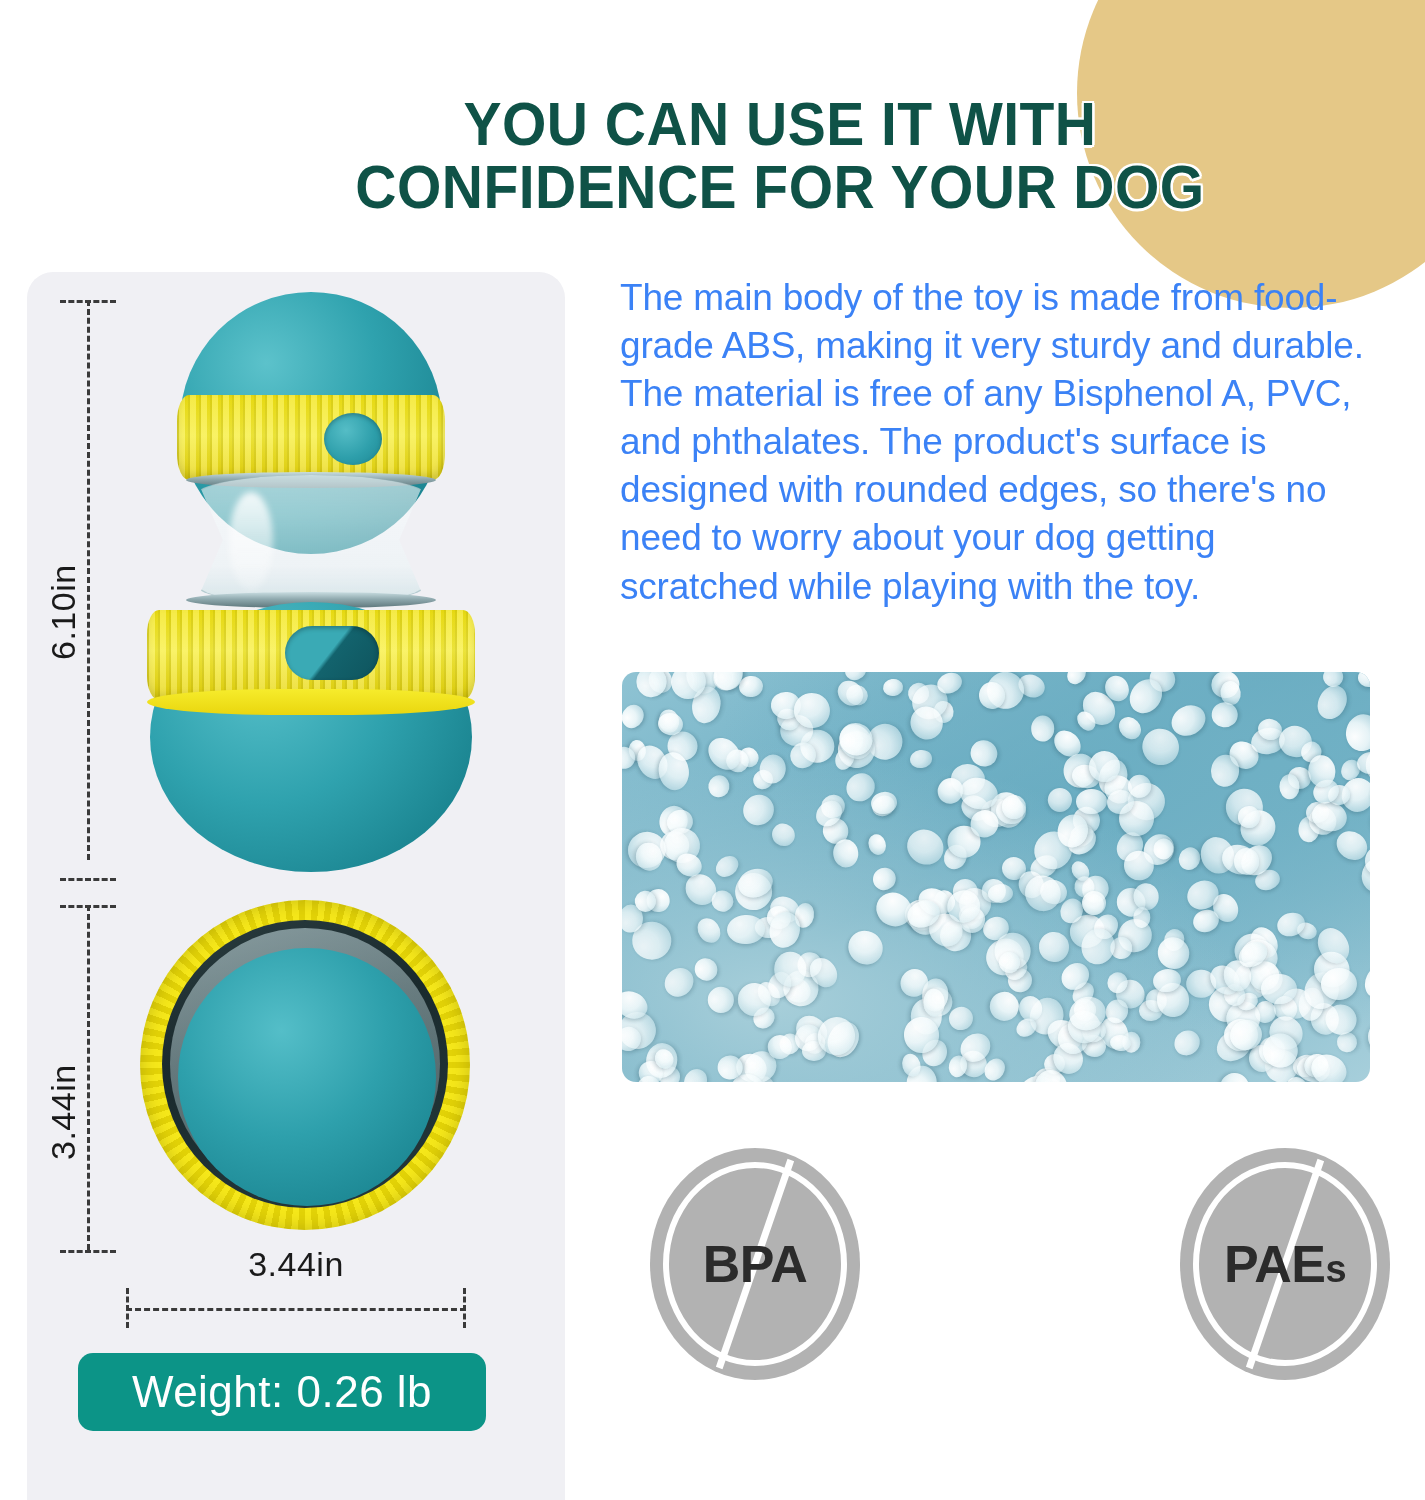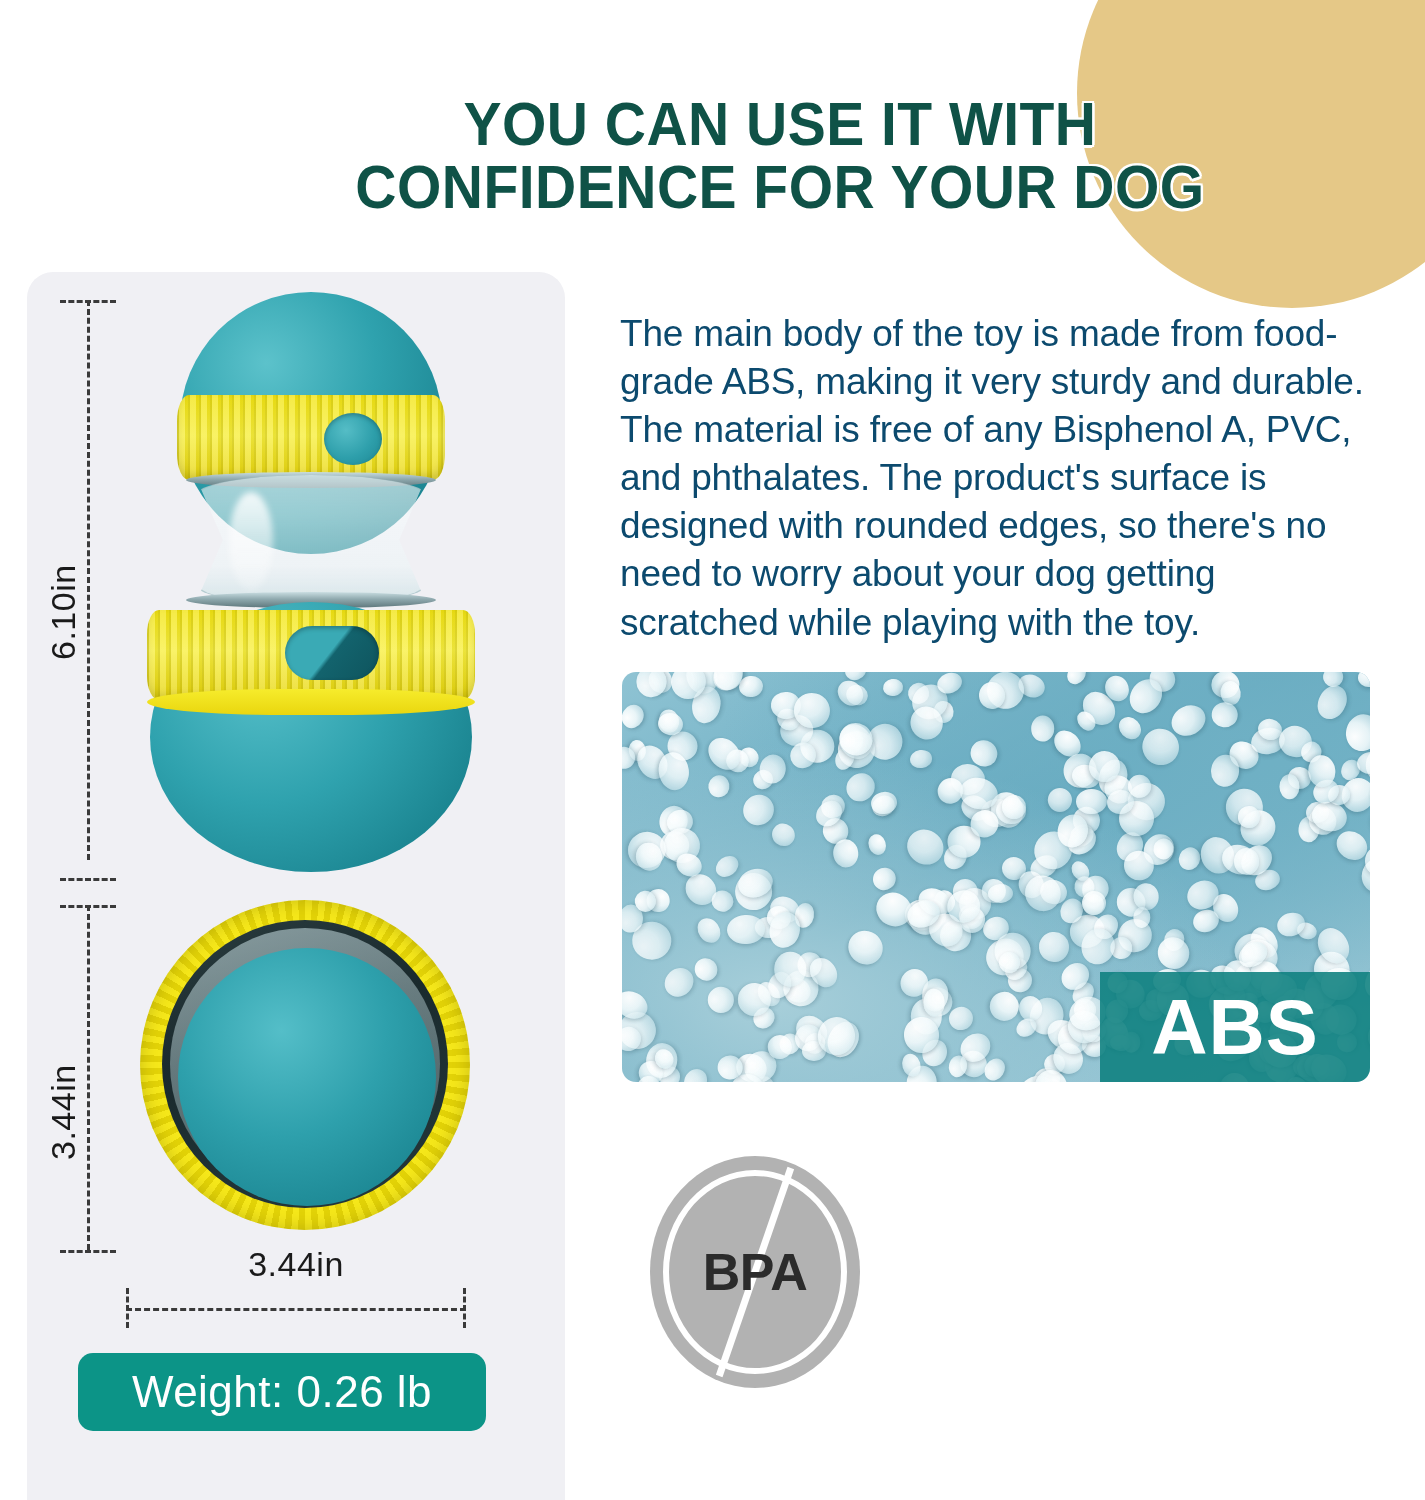--- a/index.html
+++ b/index.html
@@ -303,23 +303,22 @@
 
   
   .body-copy {
     position: absolute;
     left: 620px;
     top: 274px;
     width: 760px;
     z-index: 5;
     font-size: 37px;
     line-height: 1.30;
-    color: #0c4a6e;
+    color: #3b82f6;
     letter-spacing: -0.2px;
-    margin-top: 36px;
   }
 
   
   .abs-card {
     position: absolute;
     left: 622px;
     top: 672px;
     width: 748px;
     height: 410px;
     border-radius: 14px;
@@ -361,21 +360,21 @@
   
   .badges {
     position: absolute;
     left: 650px;
     top: 1148px;
     width: 740px;
     height: 240px;
     z-index: 5;
     display: flex;
     justify-content: space-between;
-    align-items: flex-end;
+    align-items: flex-start;
   }
   .badge {
     position: relative;
     width: 210px;
     height: 232px;
     border-radius: 50%;
     background: #b2b2b2;
     display: flex;
     align-items: center;
     justify-content: center;
@@ -793,24 +792,28 @@
         <div class="pellet" style="width: 31.8px; height: 29.7px; left: 607.5px; top: 347.9px; transform: rotate(-25.6deg); opacity: 0.98;"></div>
         <div class="pellet" style="width: 37.7px; height: 38.2px; left: 747.5px; top: 103.4px; transform: rotate(-41.2deg); opacity: 0.82;"></div>
         <div class="pellet" style="width: 31.9px; height: 32.5px; left: 325.8px; top: 218.4px; transform: rotate(57.3deg); opacity: 0.87;"></div>
         <div class="pellet" style="width: 21.7px; height: 21.7px; left: -9.3px; top: 74.9px; transform: rotate(-59.1deg); opacity: 0.94;"></div>
         <div class="pellet" style="width: 33.1px; height: 29.6px; left: 434.1px; top: 144px; transform: rotate(-74.2deg); opacity: 0.99;"></div>
         <div class="pellet" style="width: 22.8px; height: 18px; left: 278.4px; top: 384.4px; transform: rotate(73.7deg); opacity: 0.9;"></div>
         <div class="pellet" style="width: 37px; height: 33px; left: 446.6px; top: 324.8px; transform: rotate(-23deg); opacity: 0.87;"></div>
         <div class="pellet" style="width: 36.6px; height: 37.9px; left: 196.1px; top: 344.7px; transform: rotate(16.6deg); opacity: 0.83;"></div>
         <div class="pellet" style="width: 21.3px; height: 17.4px; left: 394.1px; top: 347.1px; transform: rotate(-33.4deg); opacity: 0.88;"></div>
       </div>
-    <div class="abs-tag">ABS</div>
   </div>
 
   <div class="badges">
     <div class="badge">
       <div class="ring"></div>
       <div class="slash"></div>
       <div class="txt">BPA</div>
     </div>
+    <div class="badge">
+      <div class="ring"></div>
+      <div class="slash"></div>
+      <div class="txt"><span>PAE</span><span class="sm">s</span></div>
+    </div>
   </div>
 
 </div>
 
 </body></html>

